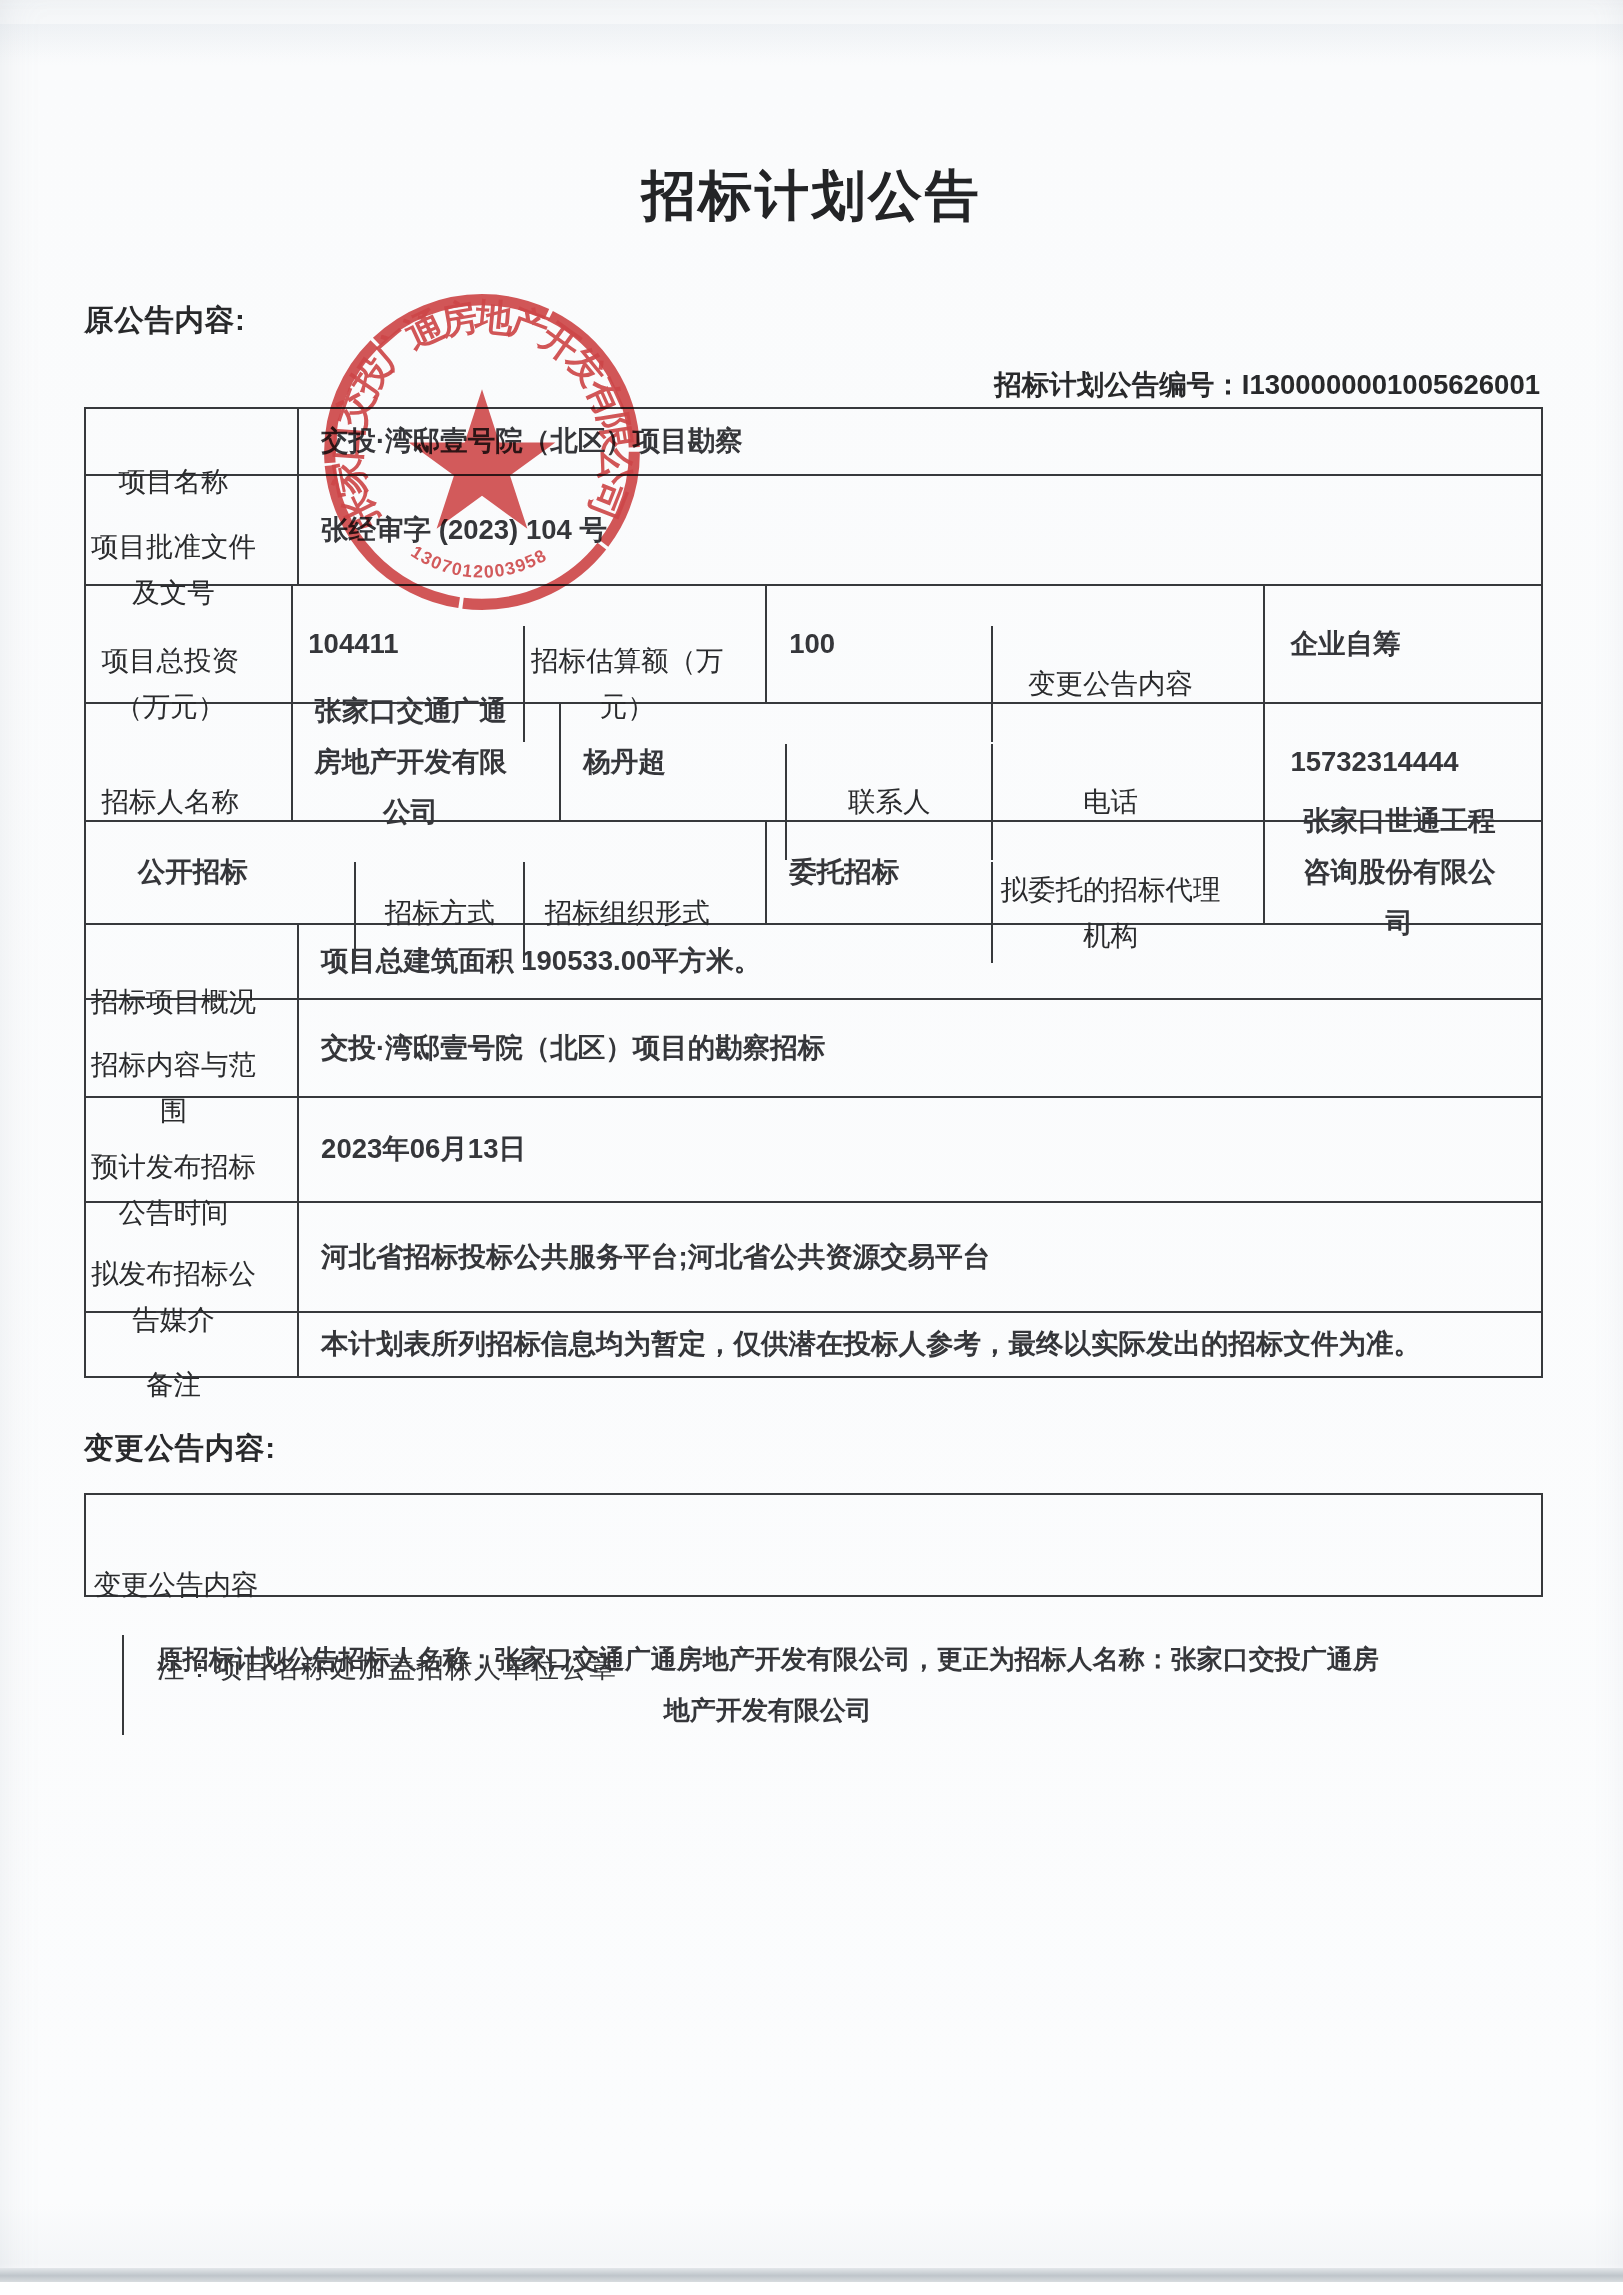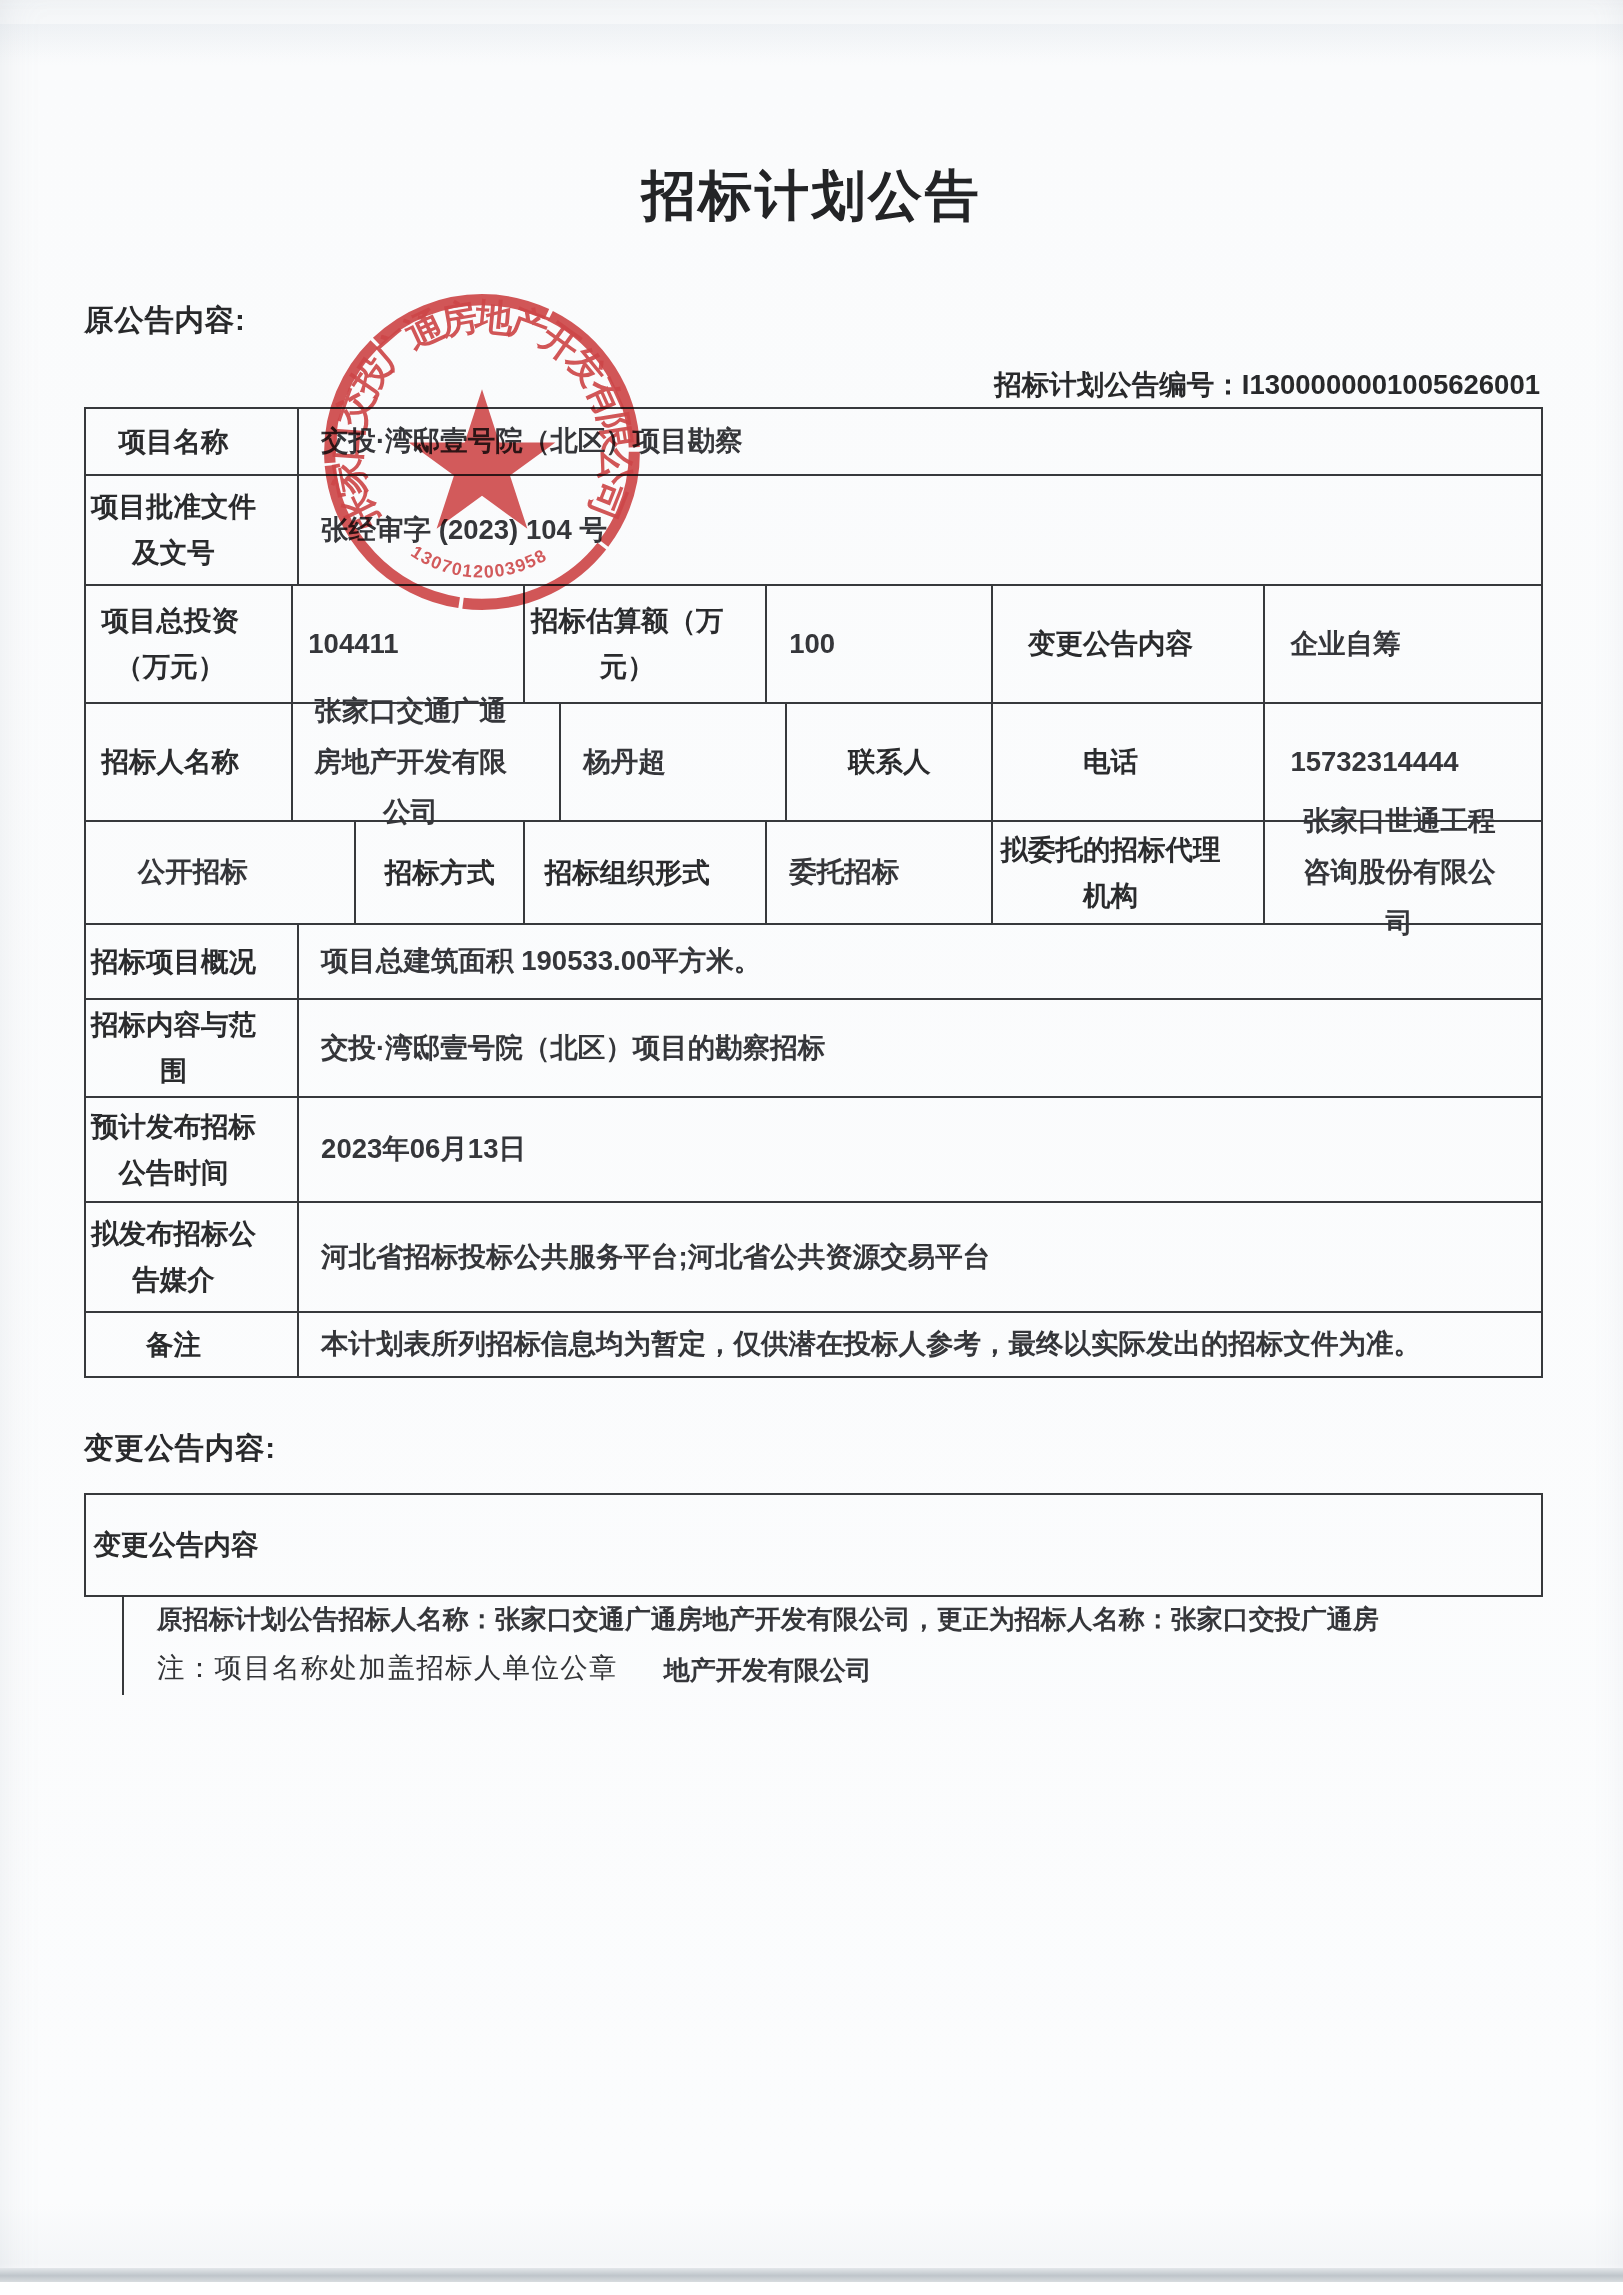--- a/index.html
+++ b/index.html
@@ -50,21 +50,21 @@
   .trow{display:flex;width:100%;}
   .trow + .trow{border-top:2px solid #37393c;}
   .cell{
     display:flex;align-items:center;
     font-size:27.5px;line-height:1.85;
     min-height:100%;
   }
   .cell + .cell{border-left:2px solid #37393c;}
   .lab{
     justify-content:center;text-align:center;
-    font-weight:700;padding:3.9px 3.9px;line-height:1.66;color:#2a2b2d;
+    font-weight:400;padding:3.9px 3.9px;line-height:1.66;color:#2a2b2d;margin-top:40px;
   }
   .val{
     justify-content:flex-start;text-align:center;
     font-weight:700;padding:3.9px 19.6px 3.9px 22px;color:#35363a;margin-left:36px;
   }
   .cw1{width:180px;}
   .cw2{width:247px;}
   .cw3{width:220px;}
   .cw4{width:239px;}
   .cw5{width:252px;}

